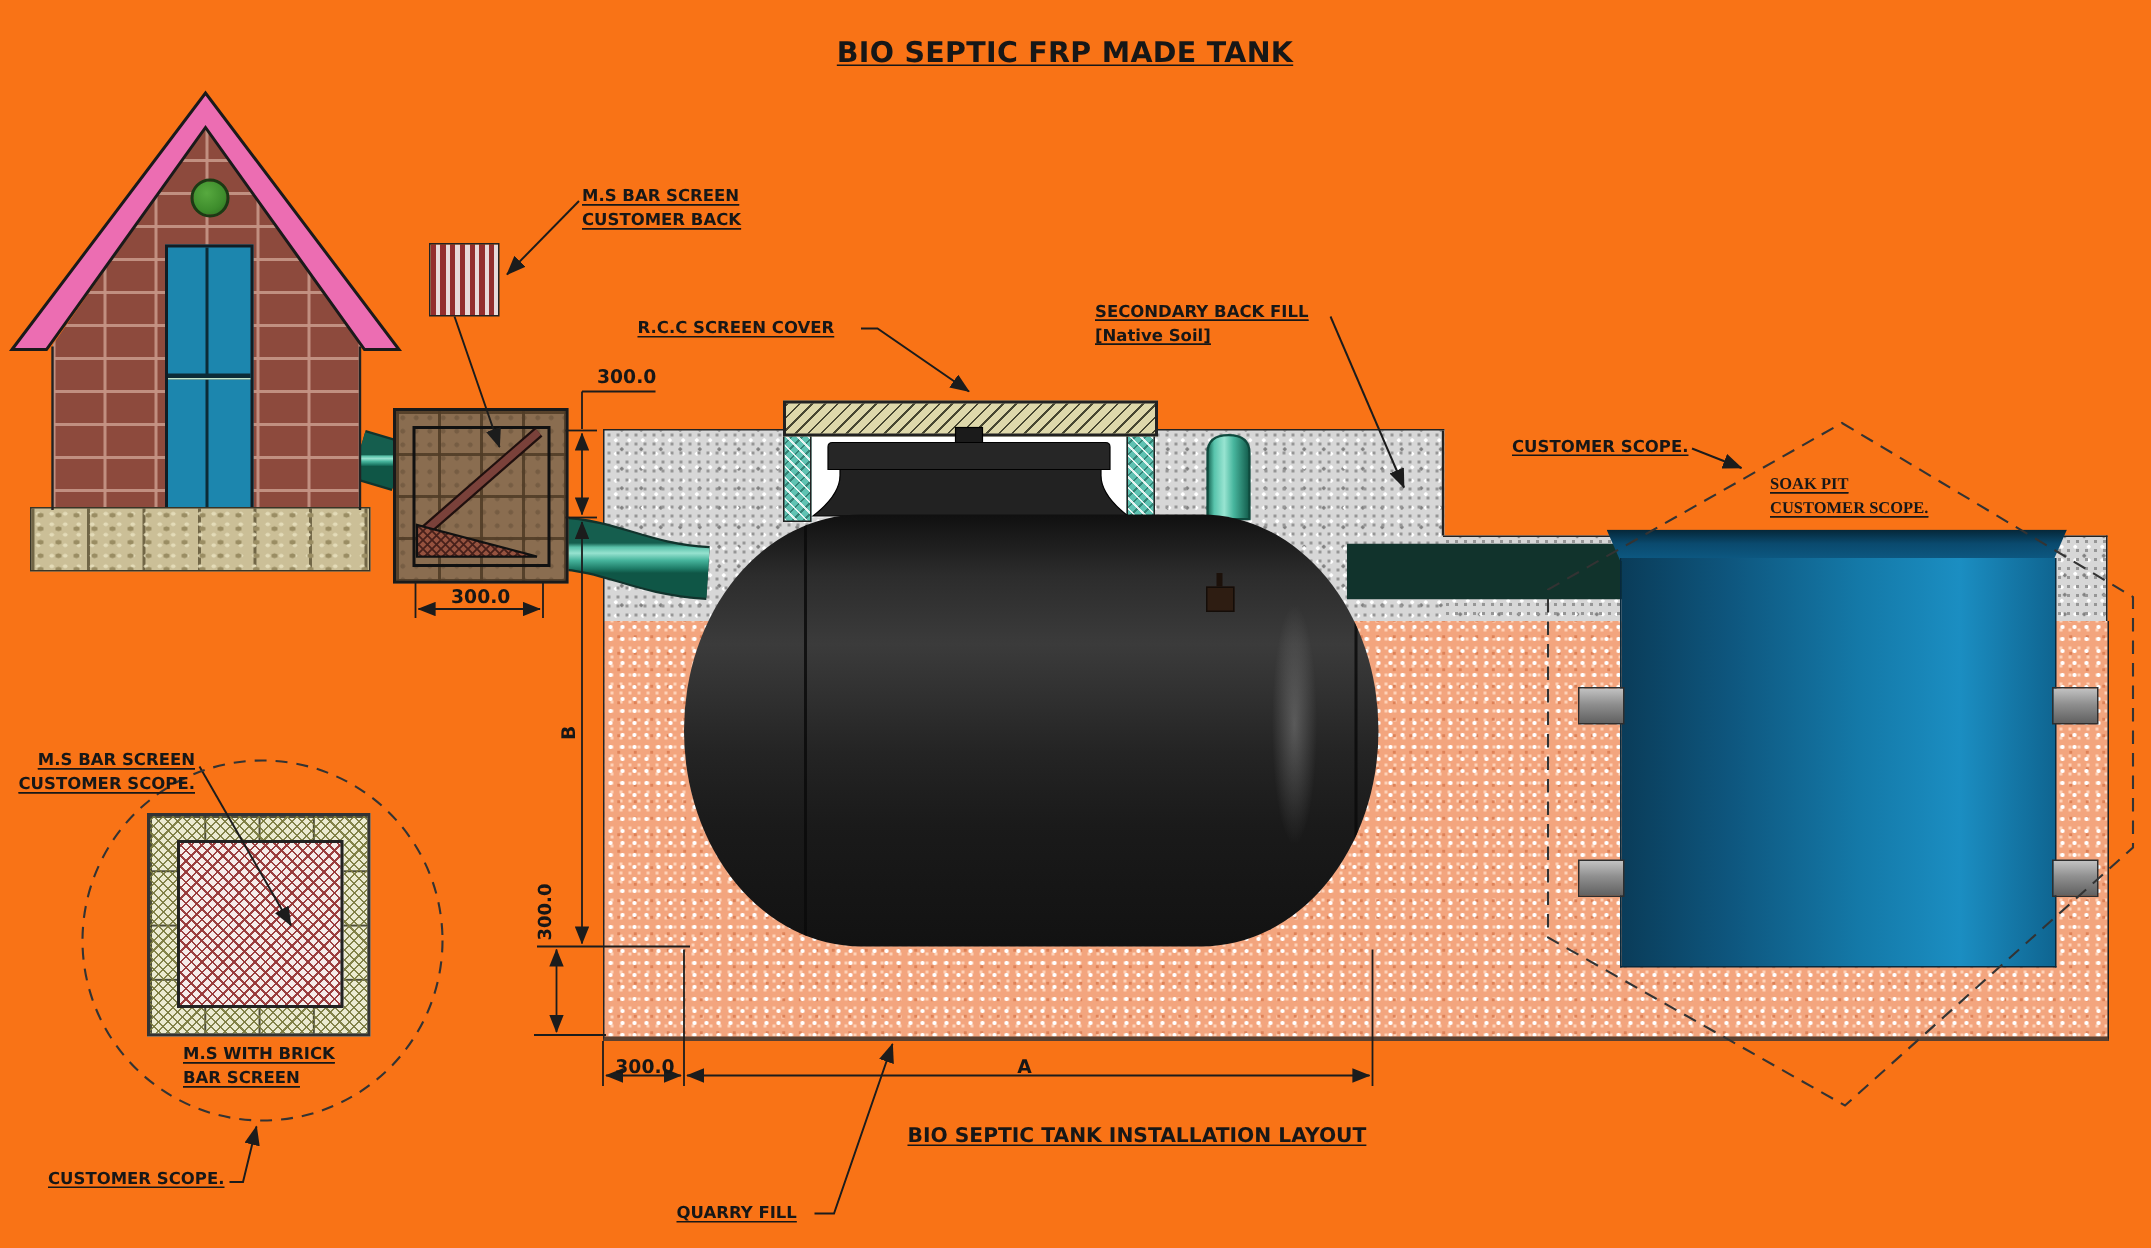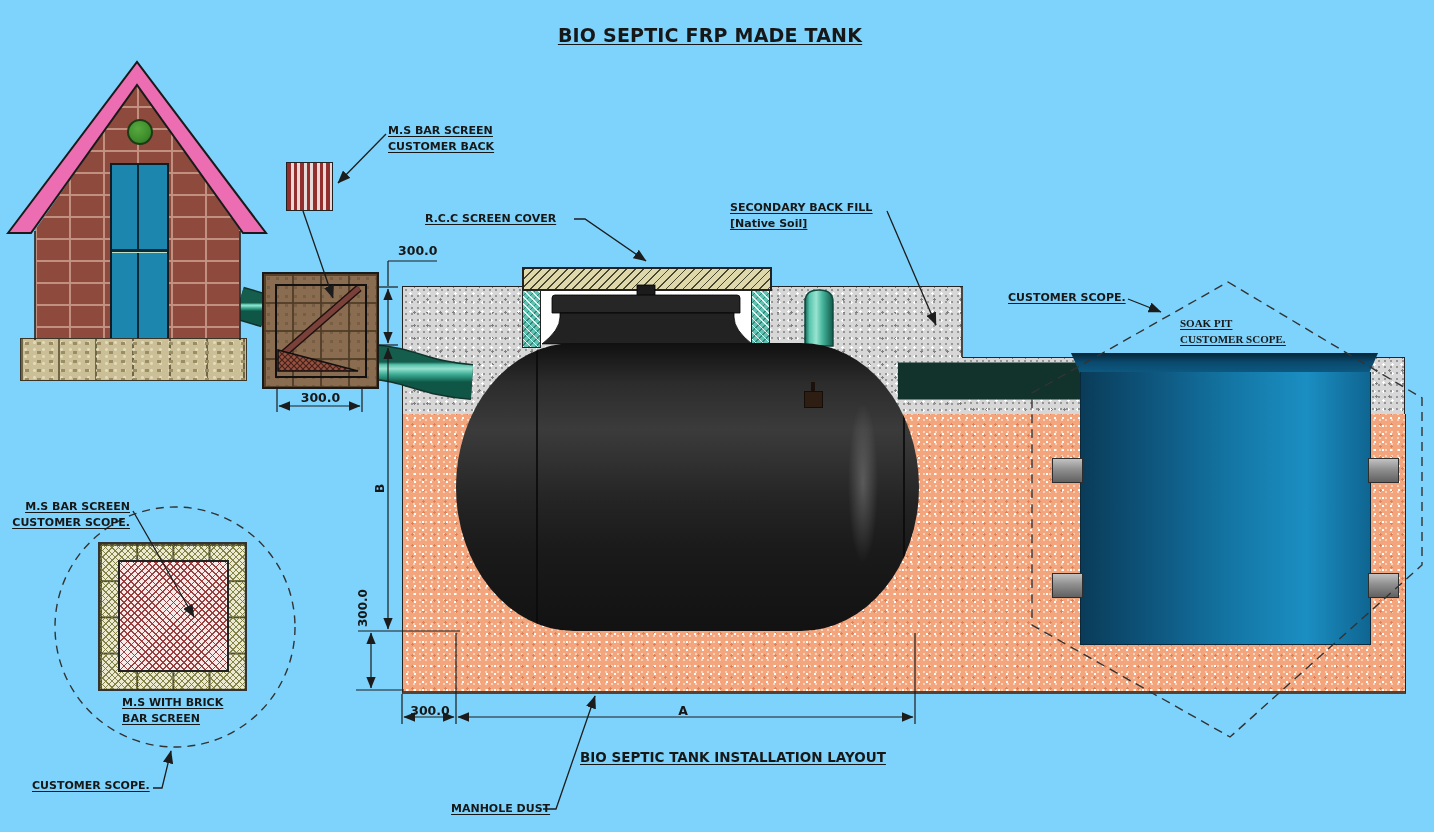--- a/index.html
+++ b/index.html
@@ -1,16 +1,16 @@
 <!DOCTYPE html>
 <html style="--pipe-teal: #49bda4; --tank-black: #1e1e1e; --soak-pit-blue: #1479a8; --quarry-orange: #f3a57e; --concrete-gray: #d7d7d7; --roof-pink: #ec6db2; --brick-red: #8d4a3d; --door-teal: #1c86ae; --chamber-brown: #8a6d50; --slab-khaki: #ded8ab; --line-dark: #1c1c1c;"><head>
 <meta charset="utf-8">
 <style>
   html,body{margin:0;padding:0;background:#fff;}
-  #canvas{position:relative;width:1434px;height:832px;background:#7dd3fc;overflow:hidden;
+  #canvas{position:relative;width:1434px;height:832px;background:#f97316;overflow:hidden;
           font-family:"DejaVu Sans","Liberation Sans",sans-serif;}
   .abs{position:absolute;}
   svg.layer{position:absolute;left:0;top:0;width:1434px;height:832px;pointer-events:none;}
 
   
   .gray{background-color:var(--concrete-gray,#d7d7d7);
     background-image:radial-gradient(#969696 1px,transparent 1.2px),
                      radial-gradient(#ffffff 1.1px,transparent 1.3px),
                      radial-gradient(#7f7f7f 1px,transparent 1.2px);
     background-size:6px 6px,9px 9px,13px 13px;background-position:0 0,3px 2px,5px 6px;
@@ -250,23 +250,23 @@
     <div>[Native Soil]</div>
   </div>
 
   <div class="lbl u" style="left:1008px;top:290px;">CUSTOMER SCOPE.</div>
 
   <div class="lbl u" style="left:1180px;top:316px;font-family:Liberation Serif, serif;">
     <div>SOAK PIT</div>
     <div>CUSTOMER SCOPE.</div>
   </div>
 
-  <div class="lbl u" style="left:580px;top:750px;font-size:13.5px;">BIO SEPTIC TANK INSTALLATION LAYOUT</div>
-
-  <div class="lbl u" style="left:451px;top:801px;">MANHOLE DUST</div>
+  <div class="lbl u" style="left:605px;top:750px;font-size:13.5px;">BIO SEPTIC TANK INSTALLATION LAYOUT</div>
+
+  <div class="lbl u" style="left:451px;top:801px;">QUARRY FILL</div>
 
   <div class="lbl u" style="left:8px;top:499px;width:122px;text-align:right;">
     <div>M.S BAR SCREEN</div>
     <div>CUSTOMER SCOPE.</div>
   </div>
 
   <div class="lbl u" style="left:122px;top:695px;">
     <div>M.S WITH BRICK</div>
     <div>BAR SCREEN</div>
   </div>

